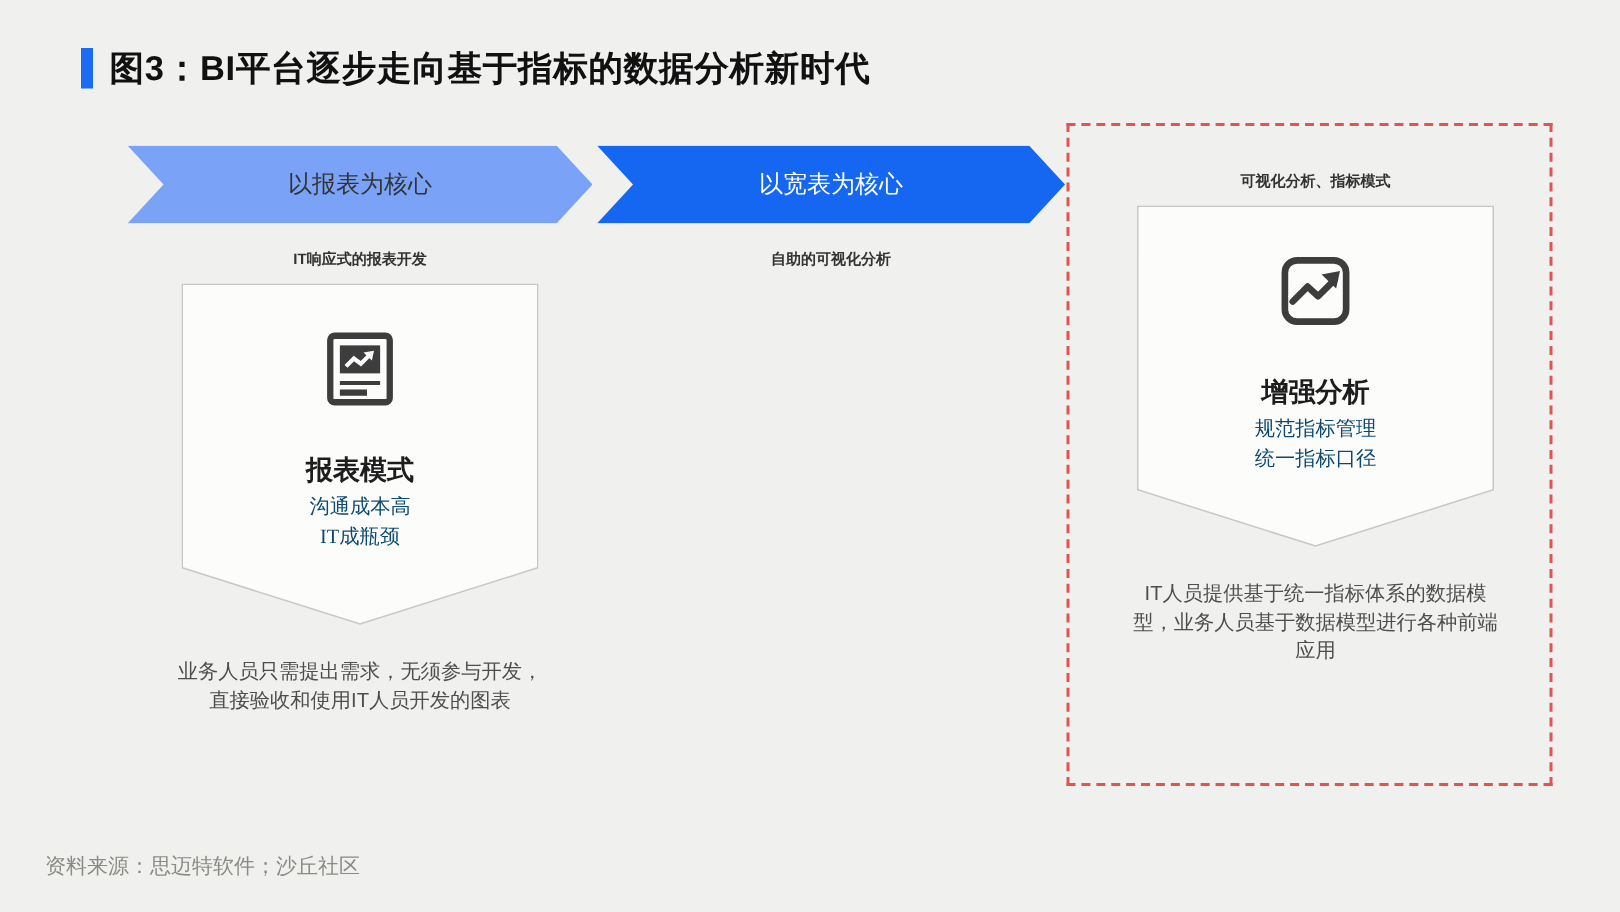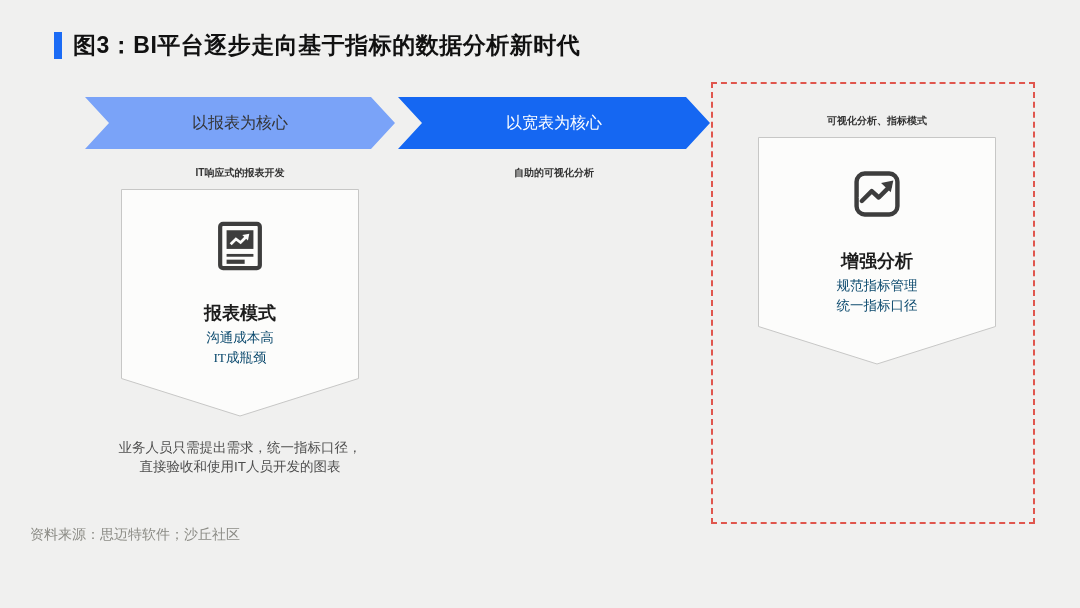--- a/index.html
+++ b/index.html
@@ -42,21 +42,21 @@
   .mode-icon { margin-top:28px; height:58px; display:flex; align-items:center; }
   .mode-title { margin-top:26px; font-size:18px; font-weight:bold; color:#1d1d1d; }
   .mode-line { margin-top:3px; font-size:13.5px; color:#0c4a6e; line-height:19px; }
   .mode-line + .mode-line { margin-top:1px;font-family:Liberation Serif, serif; }
   
   .desc {
     margin-top:21px; width:252px; text-align:center;
     font-size:13.5px; line-height:19px; color:#4e4e4e;
   }
   
-  .source-note { position:absolute; left:30px; top:526px; font-size:14px; color:#8b8b85; }
+  .source-note { position:absolute; left:30px; top:569px; font-size:14px; color:#8b8b85; }
 </style>
 </head>
 <body>
 
 <div class="page">
 
   <div class="title-row">
     <div class="title-bar"></div>
     <div class="title-text">图3：BI平台逐步走向基于指标的数据分析新时代</div>
   </div>
@@ -79,21 +79,21 @@
             <polygon points="32,13.5 26,14.5 30.8,19.2" fill="#FCFCFB"></polygon>
             <line x1="12.5" y1="32" x2="35.5" y2="32" stroke="#3D3D3D" stroke-width="2.4"></line>
             <line x1="12.5" y1="37.5" x2="28" y2="37.5" stroke="#3D3D3D" stroke-width="3.6"></line>
           </svg>
         </div>
         <div class="mode-title">报表模式</div>
         <div class="mode-line">沟通成本高</div>
         <div class="mode-line">IT成瓶颈</div>
       </div>
     </div>
-    <div class="desc">业务人员只需提出需求，统一指标口径，直接验收和使用IT人员开发的图表</div>
+    <div class="desc">业务人员只需提出需求，无须参与开发，直接验收和使用IT人员开发的图表</div>
   </div>
 
   <div class="col col-2">
     <div class="arrow" style="background: rgb(21, 103, 242);">以宽表为核心</div>
     <div class="subtitle">自助的可视化分析</div>
   </div>
 
   <div class="col col-3">
     <div class="subtitle">可视化分析、指标模式</div>
     <div class="shield">
@@ -107,17 +107,18 @@
             <polyline points="11,30 19.5,21.5 25.5,27 36,16.5" stroke="#FCFCFB" stroke-width="8" fill="none"></polyline>
             <polyline points="11,30 19.5,21.5 25.5,27 35,17.5" stroke="#3D3D3D" stroke-width="3.8" fill="none" stroke-linecap="round" stroke-linejoin="round"></polyline>
             <polygon points="38,12.5 27.5,14.5 35.8,22.5" fill="#3D3D3D"></polygon>
           </svg>
         </div>
         <div class="mode-title">增强分析</div>
         <div class="mode-line">规范指标管理</div>
         <div class="mode-line">统一指标口径</div>
       </div>
     </div>
+    <div class="desc">IT人员提供基于统一指标体系的数据模型，业务人员基于数据模型进行各种前端应用</div>
   </div>
 
   <div class="source-note">资料来源：思迈特软件；沙丘社区</div>
 
 </div>
 
 </body></html>

